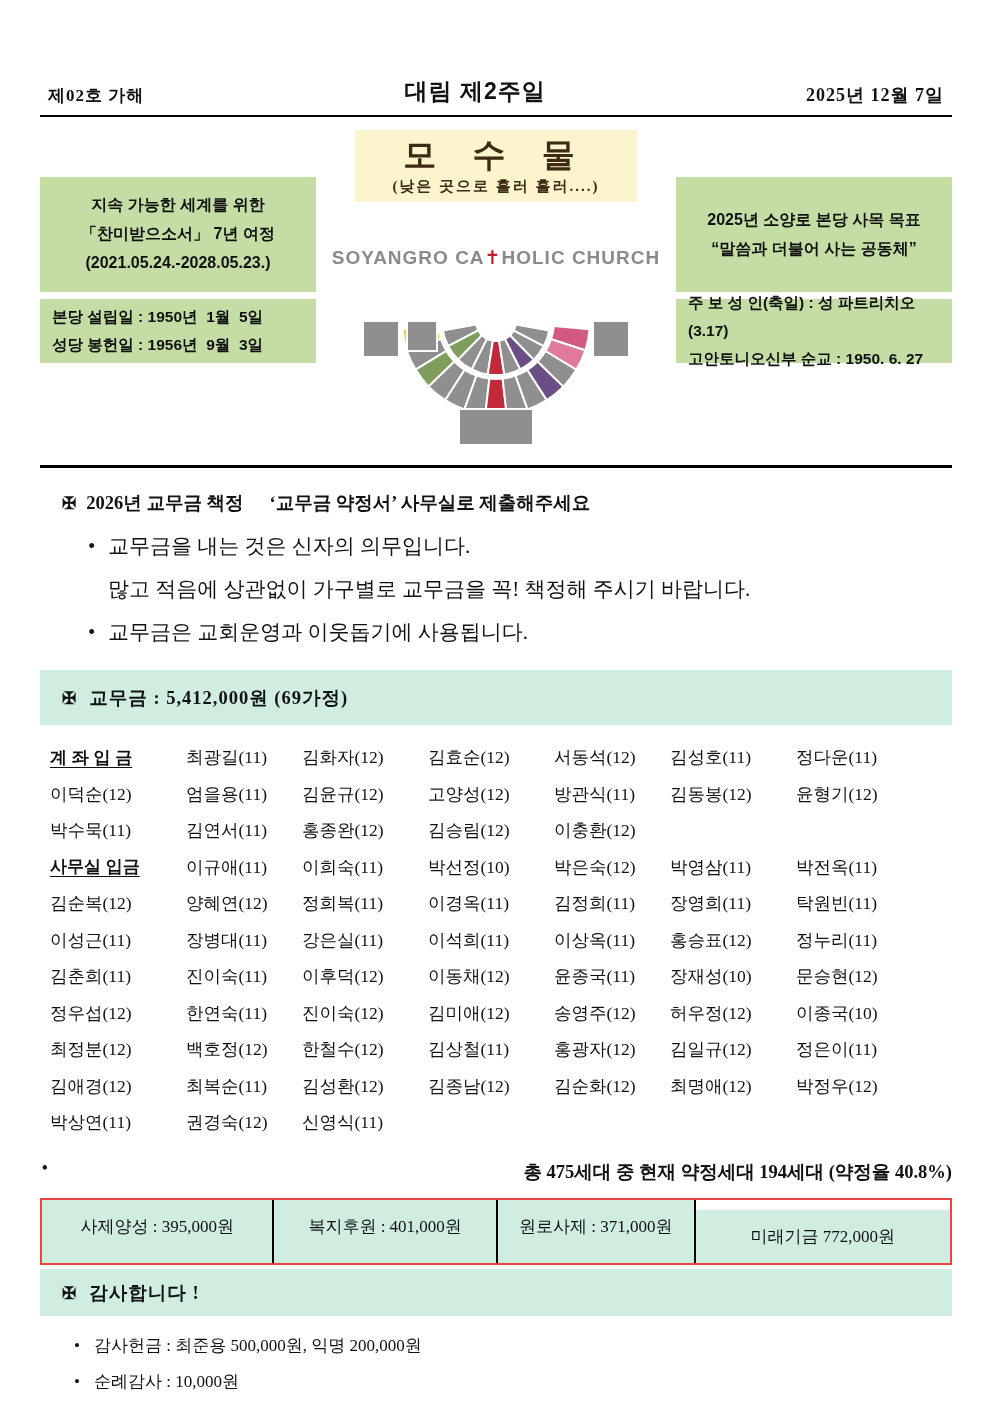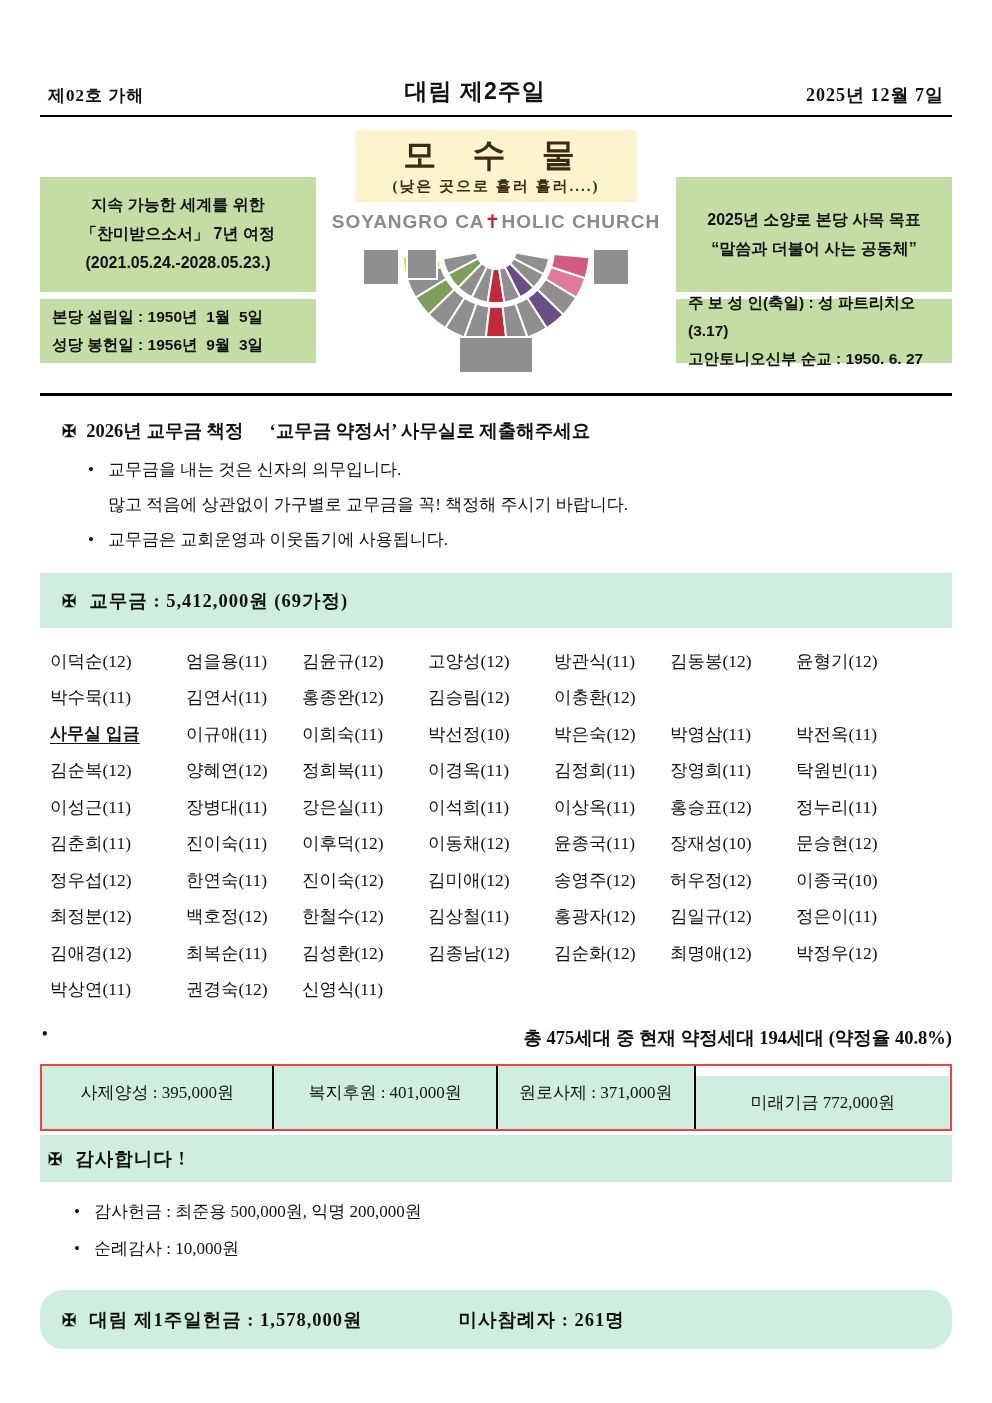--- a/index.html
+++ b/index.html
@@ -19,21 +19,21 @@
   .hdr{display:flex;justify-content:space-between;align-items:flex-end;
        border-bottom:2px solid #000;padding:0 8px 8px 8px;}
   .hdr-issue{font-size:17px;font-weight:bold;letter-spacing:1px;text-align:right;}
   .hdr-title{font-family:"Liberation Sans","DejaVu Sans",sans-serif;
        font-weight:900;font-size:23px;letter-spacing:1px;}
   .hdr-date{font-weight:bold;font-size:18px;letter-spacing:1px;}
 
   
   .masthead{display:flex;gap:10px;margin-top:13px;}
   .col-side{width:276px;padding-top:47px;display:flex;flex-direction:column;gap:7px;}
-  .col-center{flex:1;display:flex;flex-direction:column;align-items:center;}
+  .col-center{flex:1;display:flex;flex-direction:column;align-items:center;gap:36px;}
   .green-box{background:var(--sage_green);}
   .gb-main{height:115px;display:flex;flex-direction:column;justify-content:center;
       text-align:center;font-family:"Liberation Sans","DejaVu Sans",sans-serif;
       font-weight:bold;font-size:16px;line-height:1.8;}
   .gb-sub{height:64px;display:flex;flex-direction:column;justify-content:center;
       padding:4px 12px;font-family:"Liberation Sans","DejaVu Sans",sans-serif;
       font-weight:600;font-size:15.5px;line-height:1.8;white-space:pre-wrap;}
   .cream-box{background:var(--cream);width:282px;text-align:center;padding:7px 4px 6px;}
   .cream-title{font-size:33px;font-weight:bold;color:var(--title_brown);letter-spacing:14px;line-height:1.15;}
   .cream-sub{font-size:15px;font-weight:bold;color:var(--title_brown);letter-spacing:2px;margin-top:2px;}
@@ -42,30 +42,30 @@
   .church-cross{color:#c2202f;font-weight:bold;}
   .logo-svg{margin-top:2px;}
 
   
   .rule-thick{border:none;border-top:3px solid #000;margin:18px 0 0 0;}
 
   
   .sec-head{margin-top:22px;padding-left:22px;font-weight:bold;font-size:18.5px;}
   .sec-head .marker{margin-right:10px;font-size:17px;}
   .sec-head .part2{margin-left:26px;}
-  .bullets{margin-top:10px;padding-left:48px;font-size:17px;line-height:2.05;}
+  .bullets{margin-top:10px;padding-left:48px;font-size:21px;line-height:2.05;}
   .bullet-line{position:relative;padding-left:20px;}
   .bullet-line.dotted::before{content:"•";position:absolute;left:0;top:0;}
 
   
   .mint-box{background:var(--mint_green);font-weight:bold;font-size:18.5px;
       padding:15px 22px;letter-spacing:1px;}
   .mint-box .marker{margin-right:12px;font-size:17px;}
   .box-gyomugeum{margin-top:16px;}
-  .box-thanks{margin-top:4px;padding:11px 8px;}
+  .box-thanks{margin-top:4px;padding:11px 22px;}
   .box-final{margin-top:22px;padding:17px 22px;display:flex;border-radius:23px;}
   .box-final .right{margin-left:96px;}
 
   
   .names{margin-top:14px;padding-left:10px;}
   .names-row{display:grid;grid-template-columns:136px 116px 126px 126px 116px 126px 1fr;
       height:36.5px;align-items:center;font-size:17.5px;}
   .name-cell{white-space:pre-wrap;}
   .group-label{font-weight:bold;text-decoration:underline;text-underline-offset:4px;
       font-family:"Liberation Sans","DejaVu Sans",sans-serif;font-size:17px;}
@@ -164,20 +164,29 @@
     <div class="bullet-line">많고 적음에 상관없이 가구별로 교무금을 꼭! 책정해 주시기 바랍니다.</div>
     <div class="bullet-line dotted">교무금은 교회운영과 이웃돕기에 사용됩니다.</div>
   </div>
 
   <div class="mint-box box-gyomugeum">
     <span class="marker">✠</span><span>교무금 : 5,412,000원 (69가정)</span>
   </div>
 
   <div class="names" id="names-grid">
       <div class="names-row">
+        <div class="name-cell group-label">계 좌 입 금</div>
+        <div class="name-cell">최광길(11)</div>
+        <div class="name-cell">김화자(12)</div>
+        <div class="name-cell">김효순(12)</div>
+        <div class="name-cell">서동석(12)</div>
+        <div class="name-cell">김성호(11)</div>
+        <div class="name-cell">정다운(11)</div>
+      </div>
+      <div class="names-row">
         <div class="name-cell">이덕순(12)</div>
         <div class="name-cell">엄을용(11)</div>
         <div class="name-cell">김윤규(12)</div>
         <div class="name-cell">고양성(12)</div>
         <div class="name-cell">방관식(11)</div>
         <div class="name-cell">김동봉(12)</div>
         <div class="name-cell">윤형기(12)</div>
       </div>
       <div class="names-row">
         <div class="name-cell">박수묵(11)</div>

